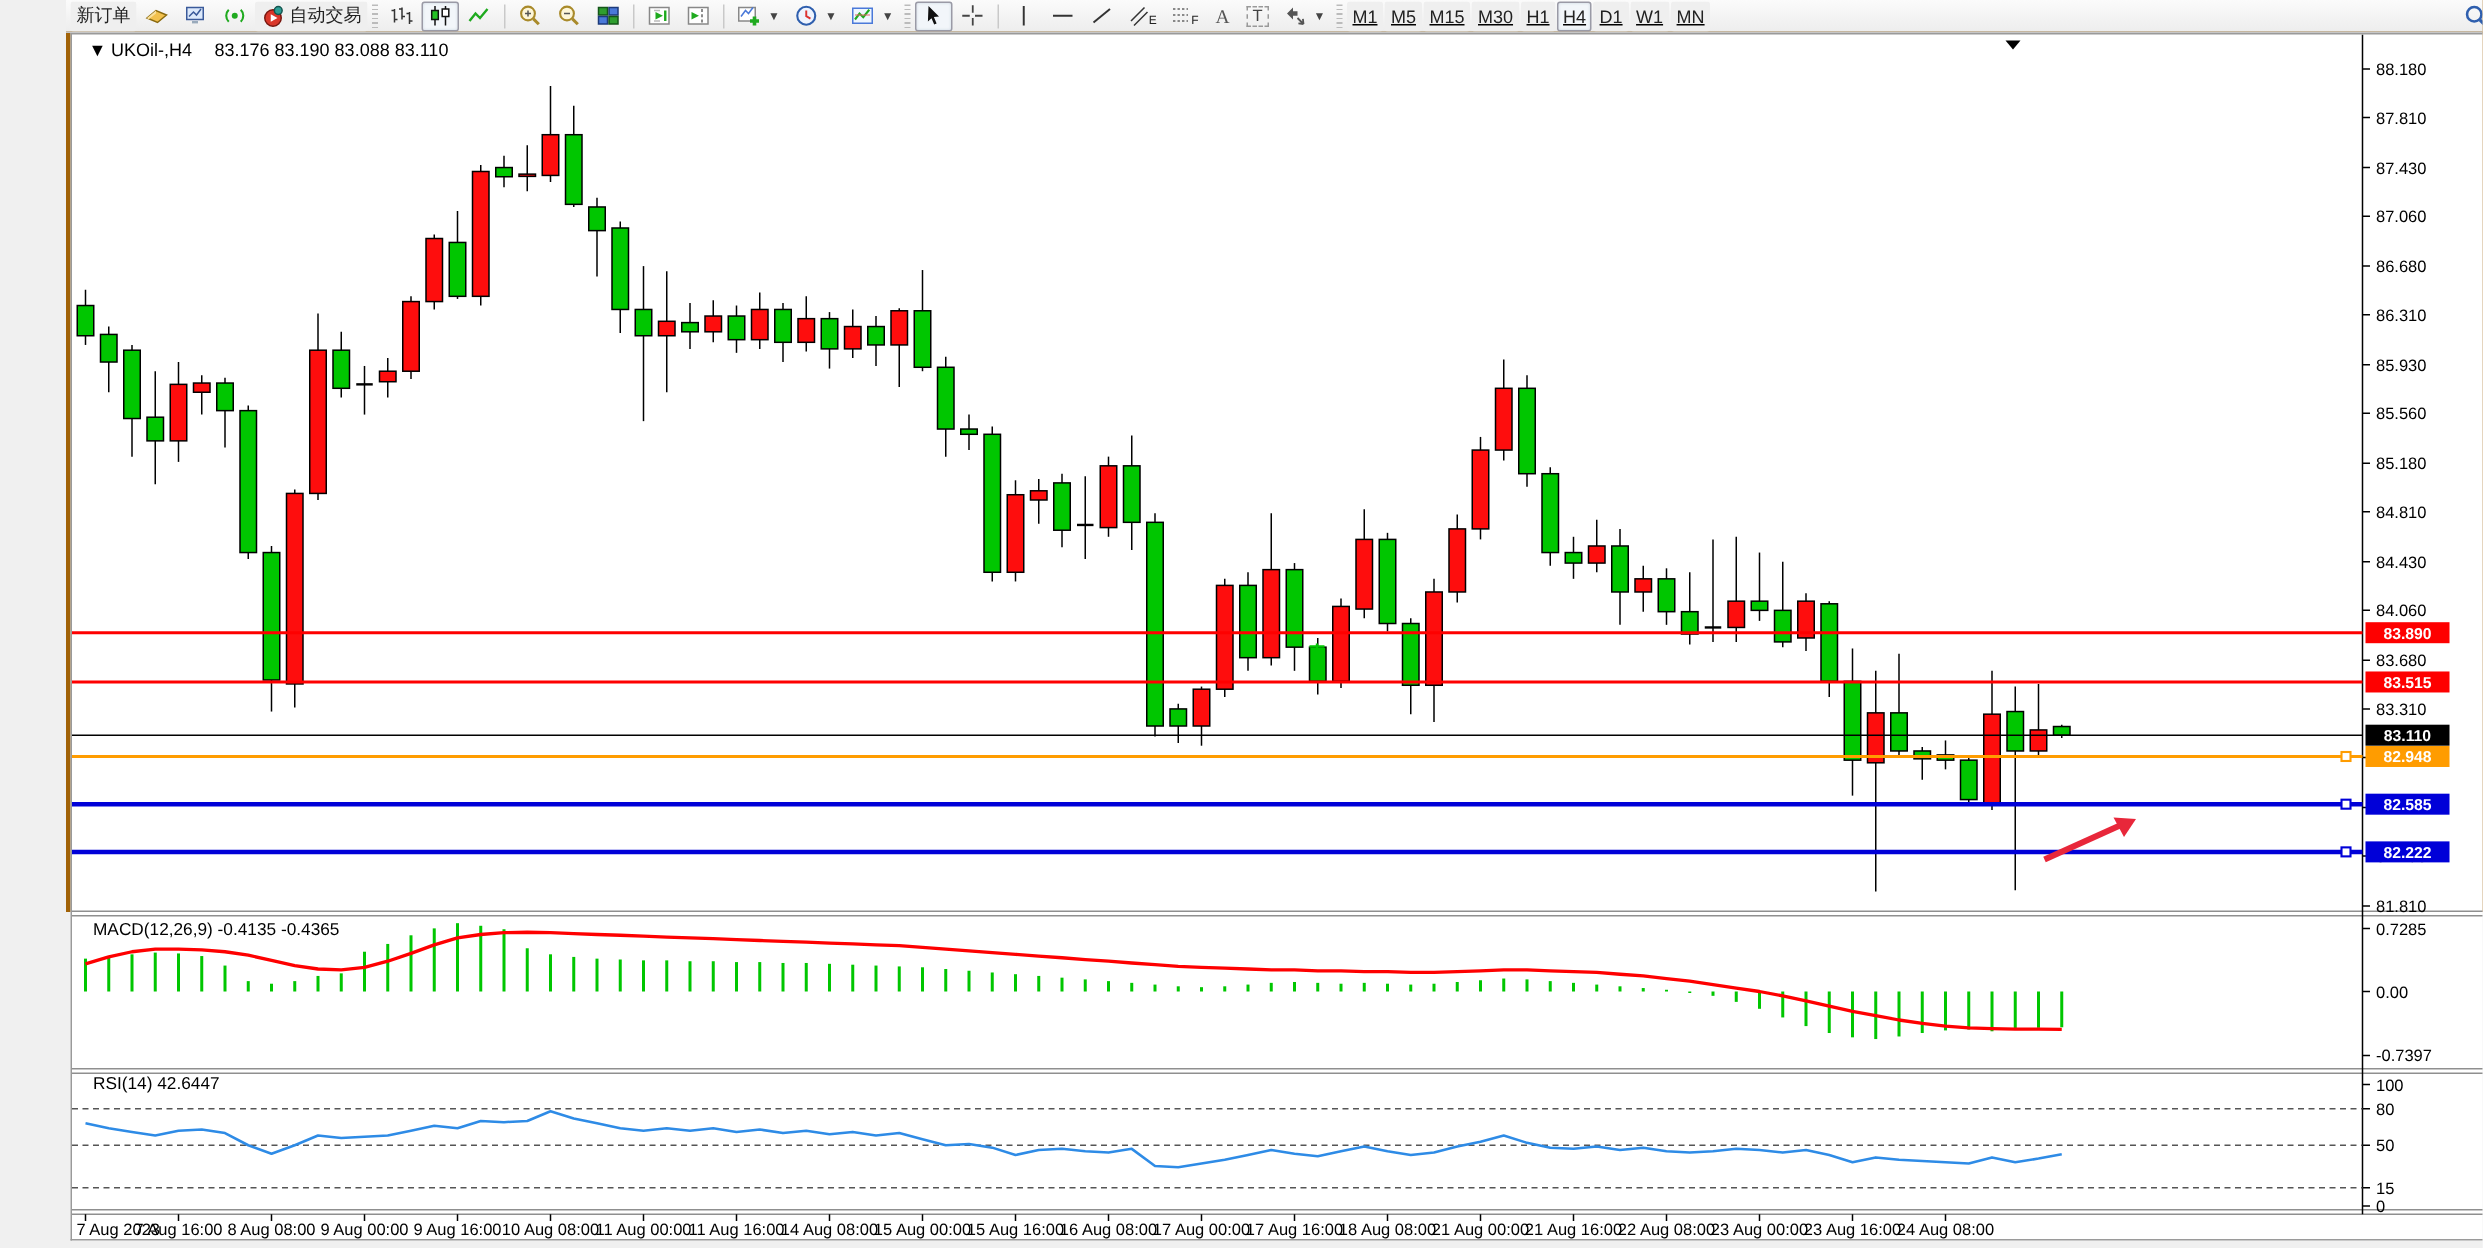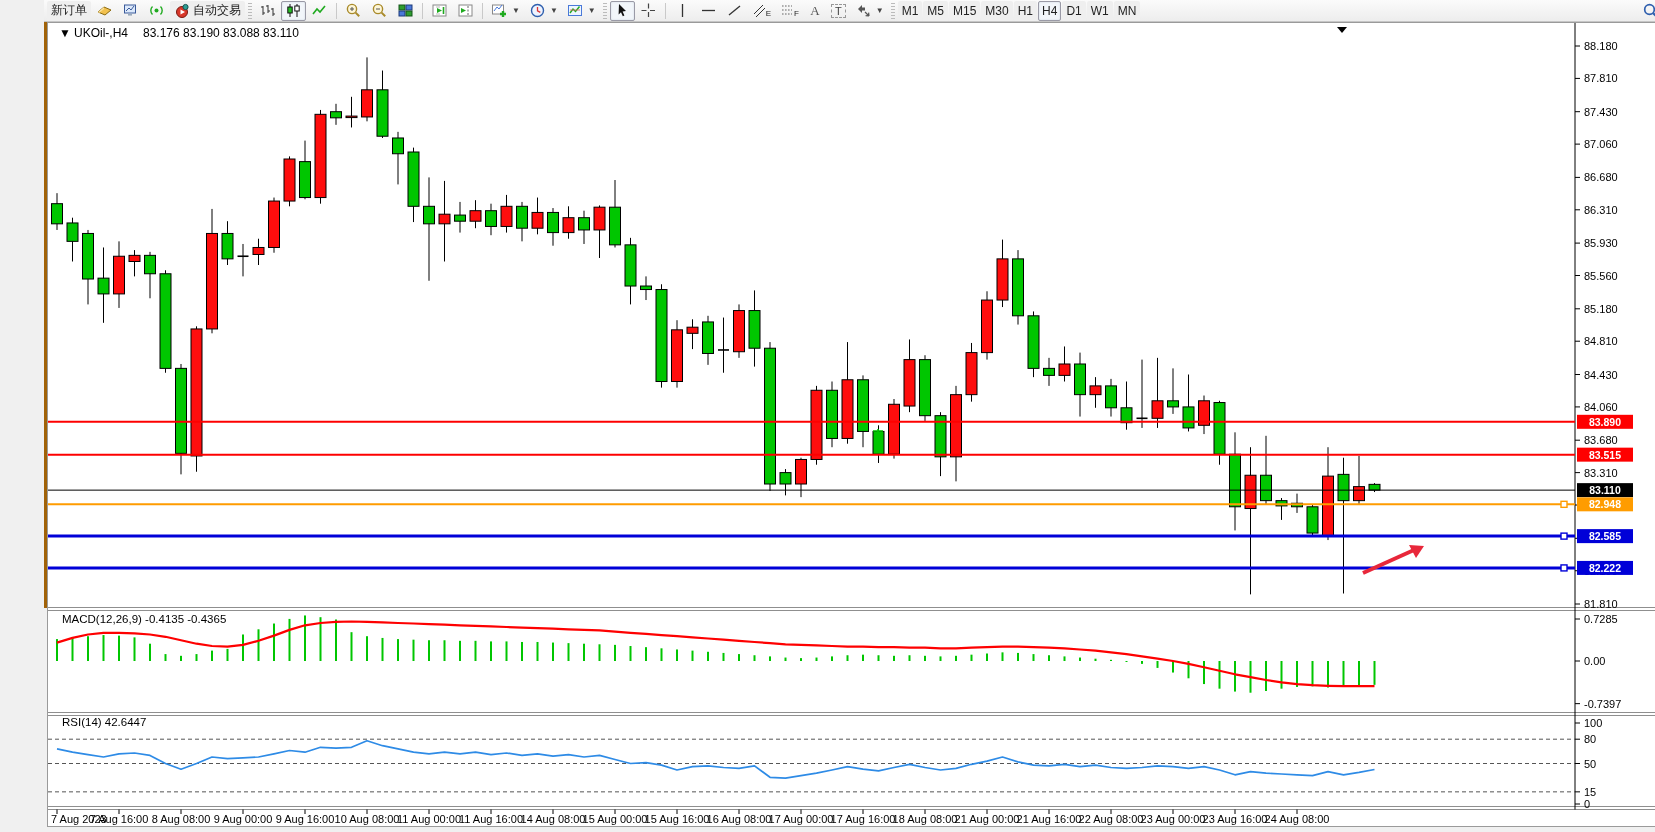--- a/index.html
+++ b/index.html
@@ -13,21 +13,21 @@
     display:flex; align-items:center; padding:0 3px; gap:1px; z-index:5; }
   .tb-btn { height:20px; min-width:22px; display:flex; align-items:center; justify-content:center;
     gap:3px; padding:0 3px; border:1px solid transparent; border-radius:2px; color:#222;
     font-size:12px; cursor:default; white-space:nowrap; }
   .tb-btn.active { border:1px solid #9a9aa6; background:#f2f6fa; box-shadow:inset 0 0 2px #cdd6e0;text-align:right; }
   .tb-sep { width:1px; height:16px; background:#c9c9c9; margin:0 3px; }
   .tb-grip { width:4px; height:16px; margin:0 2px;
     background:repeating-linear-gradient(#bbb 0 1px, transparent 1px 3px); }
   .ticon { display:block; }
   .caret { font-size:8px; color:#444; margin-left:1px; }
-  .tf-group { display:flex; gap:1px; }
+  .tf-group { display:flex; gap:1px;text-decoration:underline; }
   .tb-right { margin-left:auto; display:flex; align-items:center; gap:4px; padding-right:4px; }
   .chat-wrap { position:relative; width:24px; height:20px; }
   .chat-badge { position:absolute; right:-2px; top:-1px; min-width:13px; height:13px;
     background:#e83510; color:#fff; border-radius:7px; font-size:9px; font-weight:bold;
     display:flex; align-items:center; justify-content:center; padding:0 2px; }
 
   
   .chart-frame { position:absolute; left:3px; top:22px; width:1650px; height:805px;
     background:#ffffff; border:1px solid #9a9a9a; border-right:1px solid #cfcfcf; }
   svg text { font-family:"Liberation Sans", sans-serif; }

